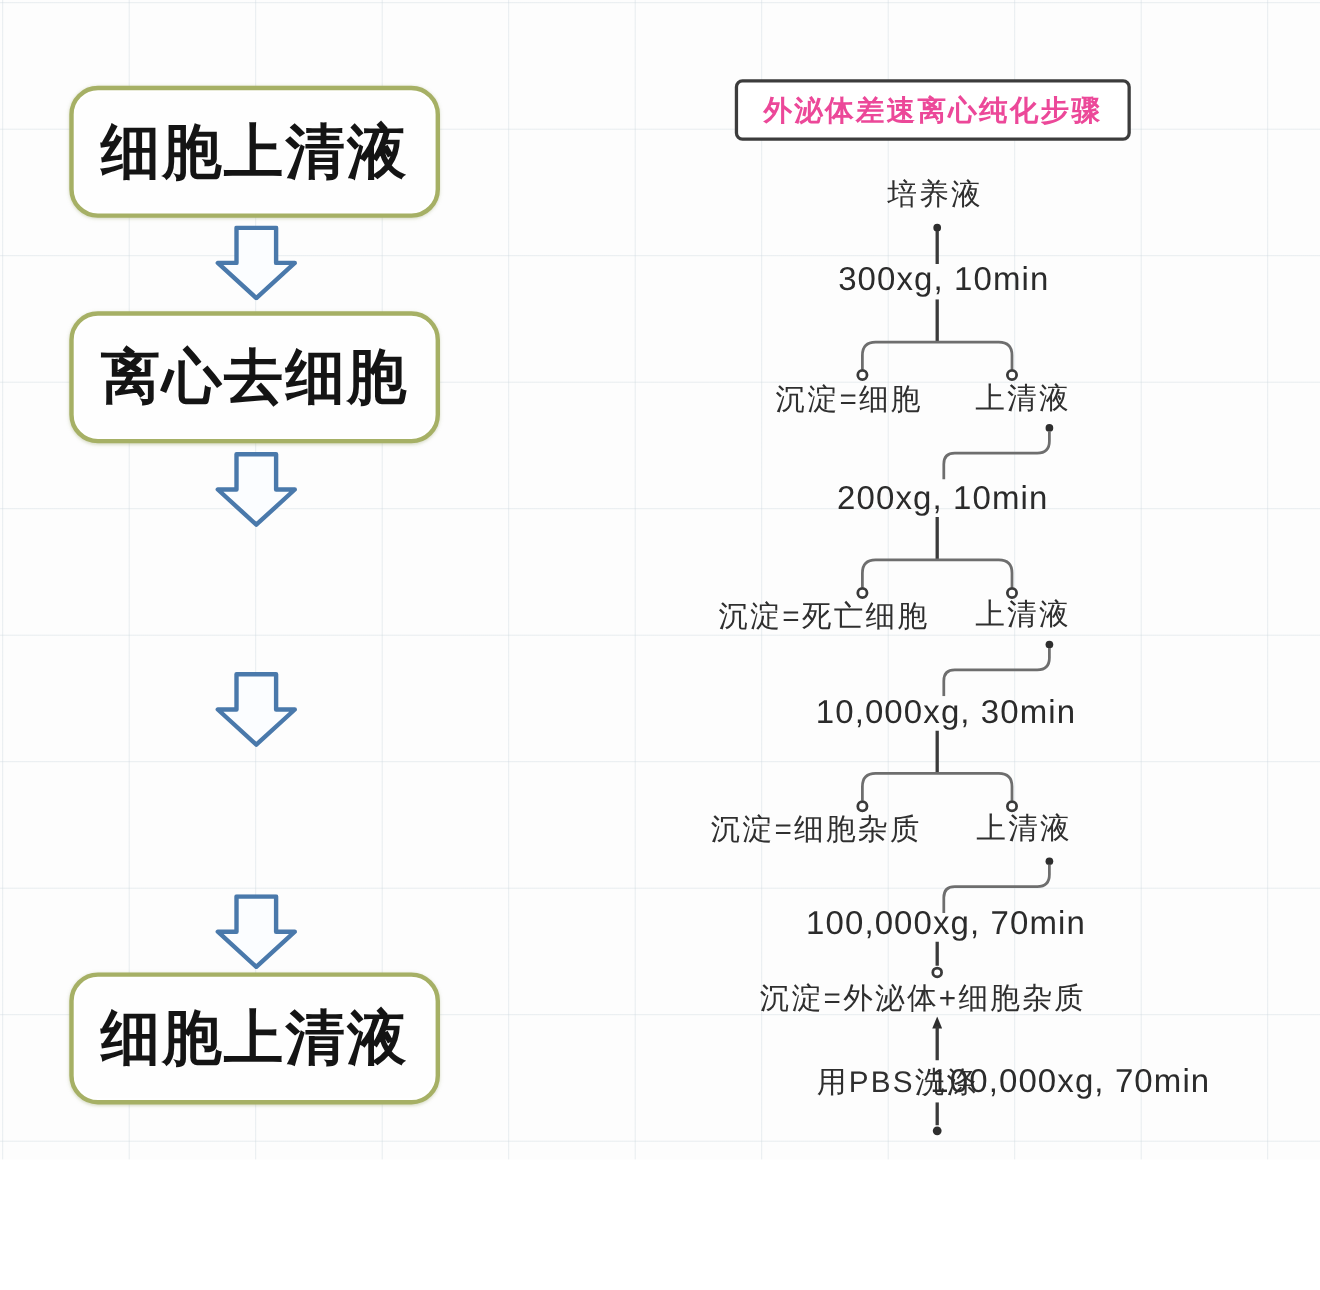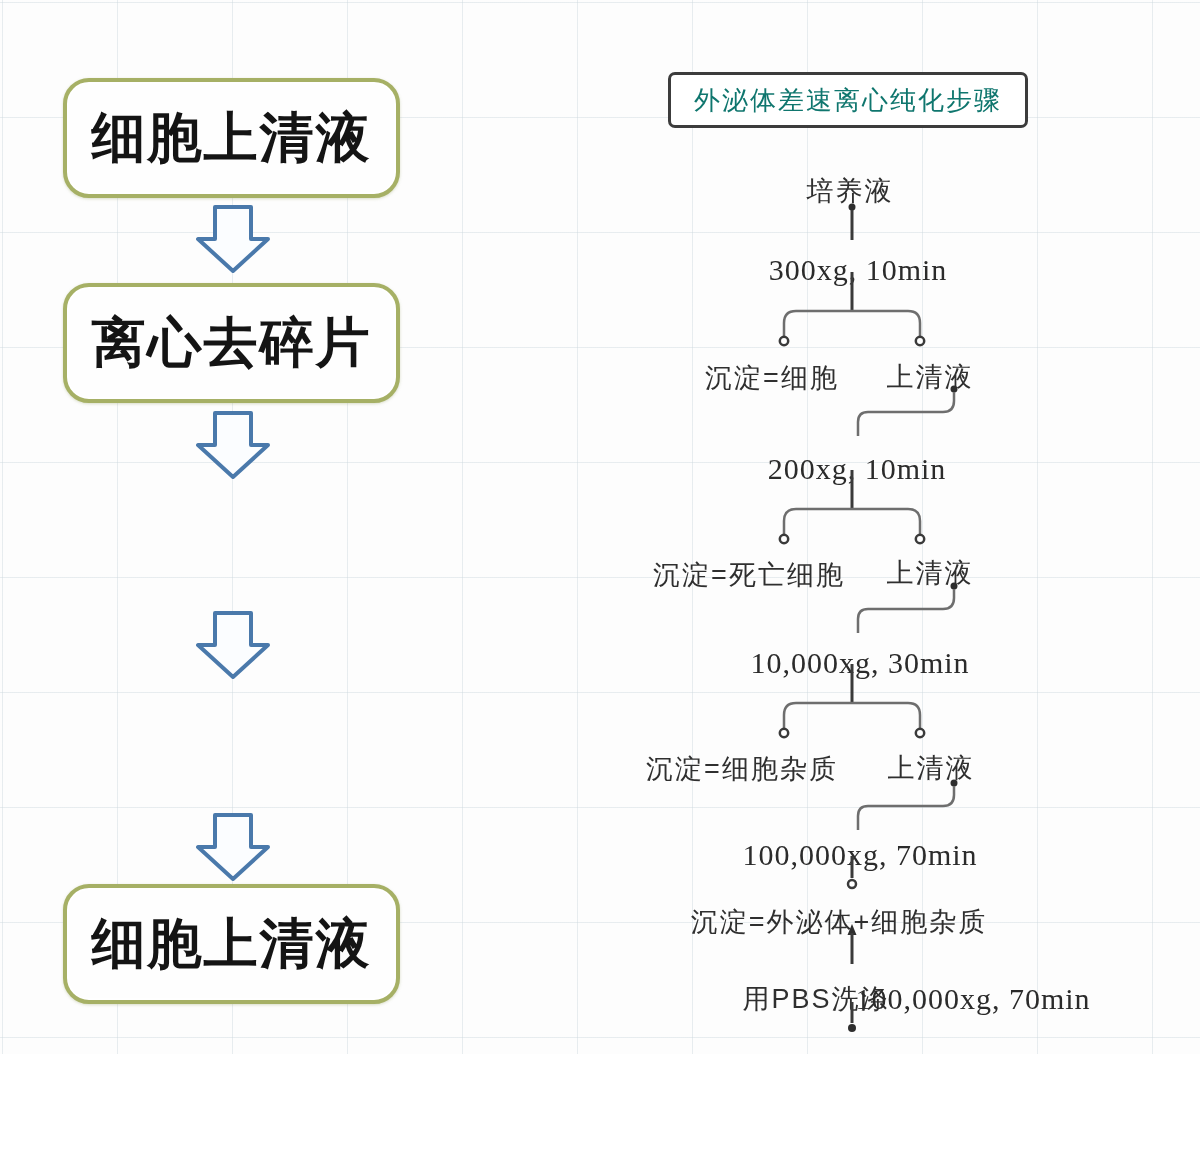--- a/index.html
+++ b/index.html
@@ -23,40 +23,40 @@
     font-size:54px;font-weight:600;color:#141414;letter-spacing:2px;
     box-shadow:0 1px 3px rgba(150,160,100,0.35), inset 0 0 0 2px rgba(255,255,255,0.9);
     white-space:nowrap;
   }
   .barrow{position:absolute;left:195px;width:76px;height:68px;}
   
   .title-box{
     position:absolute;left:668px;top:72px;width:354px;height:50px;
     border:3px solid #3c3c3c;border-radius:7px;background:#ffffff;
     display:flex;align-items:center;justify-content:center;
-    font-size:26px;font-weight:400;color:#0f766e;letter-spacing:2px;
+    font-size:26px;font-weight:700;color:#ec4899;letter-spacing:2px;
     white-space:nowrap;
   }
-  .ct{position:absolute;transform:translate(-50%,-50%);white-space:nowrap;margin-top:15px;}
-  .cond{font-size:30px;letter-spacing:1px;color:#2b2b2b;font-family:Liberation Serif, serif;}
+  .ct{position:absolute;transform:translate(-50%,-50%);white-space:nowrap;}
+  .cond{font-size:30px;letter-spacing:1px;color:#2b2b2b;}
   .cn{font-size:27px;font-weight:500;color:#2f2f2f;letter-spacing:2px;}
   .glyph{position:absolute;}
 </style>
 </head>
 <body>
 
 <div class="canvas">
 
   <div class="fbox" style="top:78px">细胞上清液</div>
 
   <svg class="barrow" style="top:205px" viewBox="0 0 76 68">
     <polygon points="20,2 56,2 56,34 73,34 38,66 3,34 20,34" fill="#fbfdff" stroke="#4a79ab" stroke-width="4" stroke-linejoin="round"></polygon>
   </svg>
 
-  <div class="fbox" style="top:283px">离心去碎片</div>
+  <div class="fbox" style="top:283px">离心去细胞</div>
 
   <svg class="barrow" style="top:411px" viewBox="0 0 76 68">
     <polygon points="20,2 56,2 56,34 73,34 38,66 3,34 20,34" fill="#fbfdff" stroke="#4a79ab" stroke-width="4" stroke-linejoin="round"></polygon>
   </svg>
 
 
   <svg class="barrow" style="top:611px" viewBox="0 0 76 68">
     <polygon points="20,2 56,2 56,34 73,34 38,66 3,34 20,34" fill="#fbfdff" stroke="#4a79ab" stroke-width="4" stroke-linejoin="round"></polygon>
   </svg>
 

